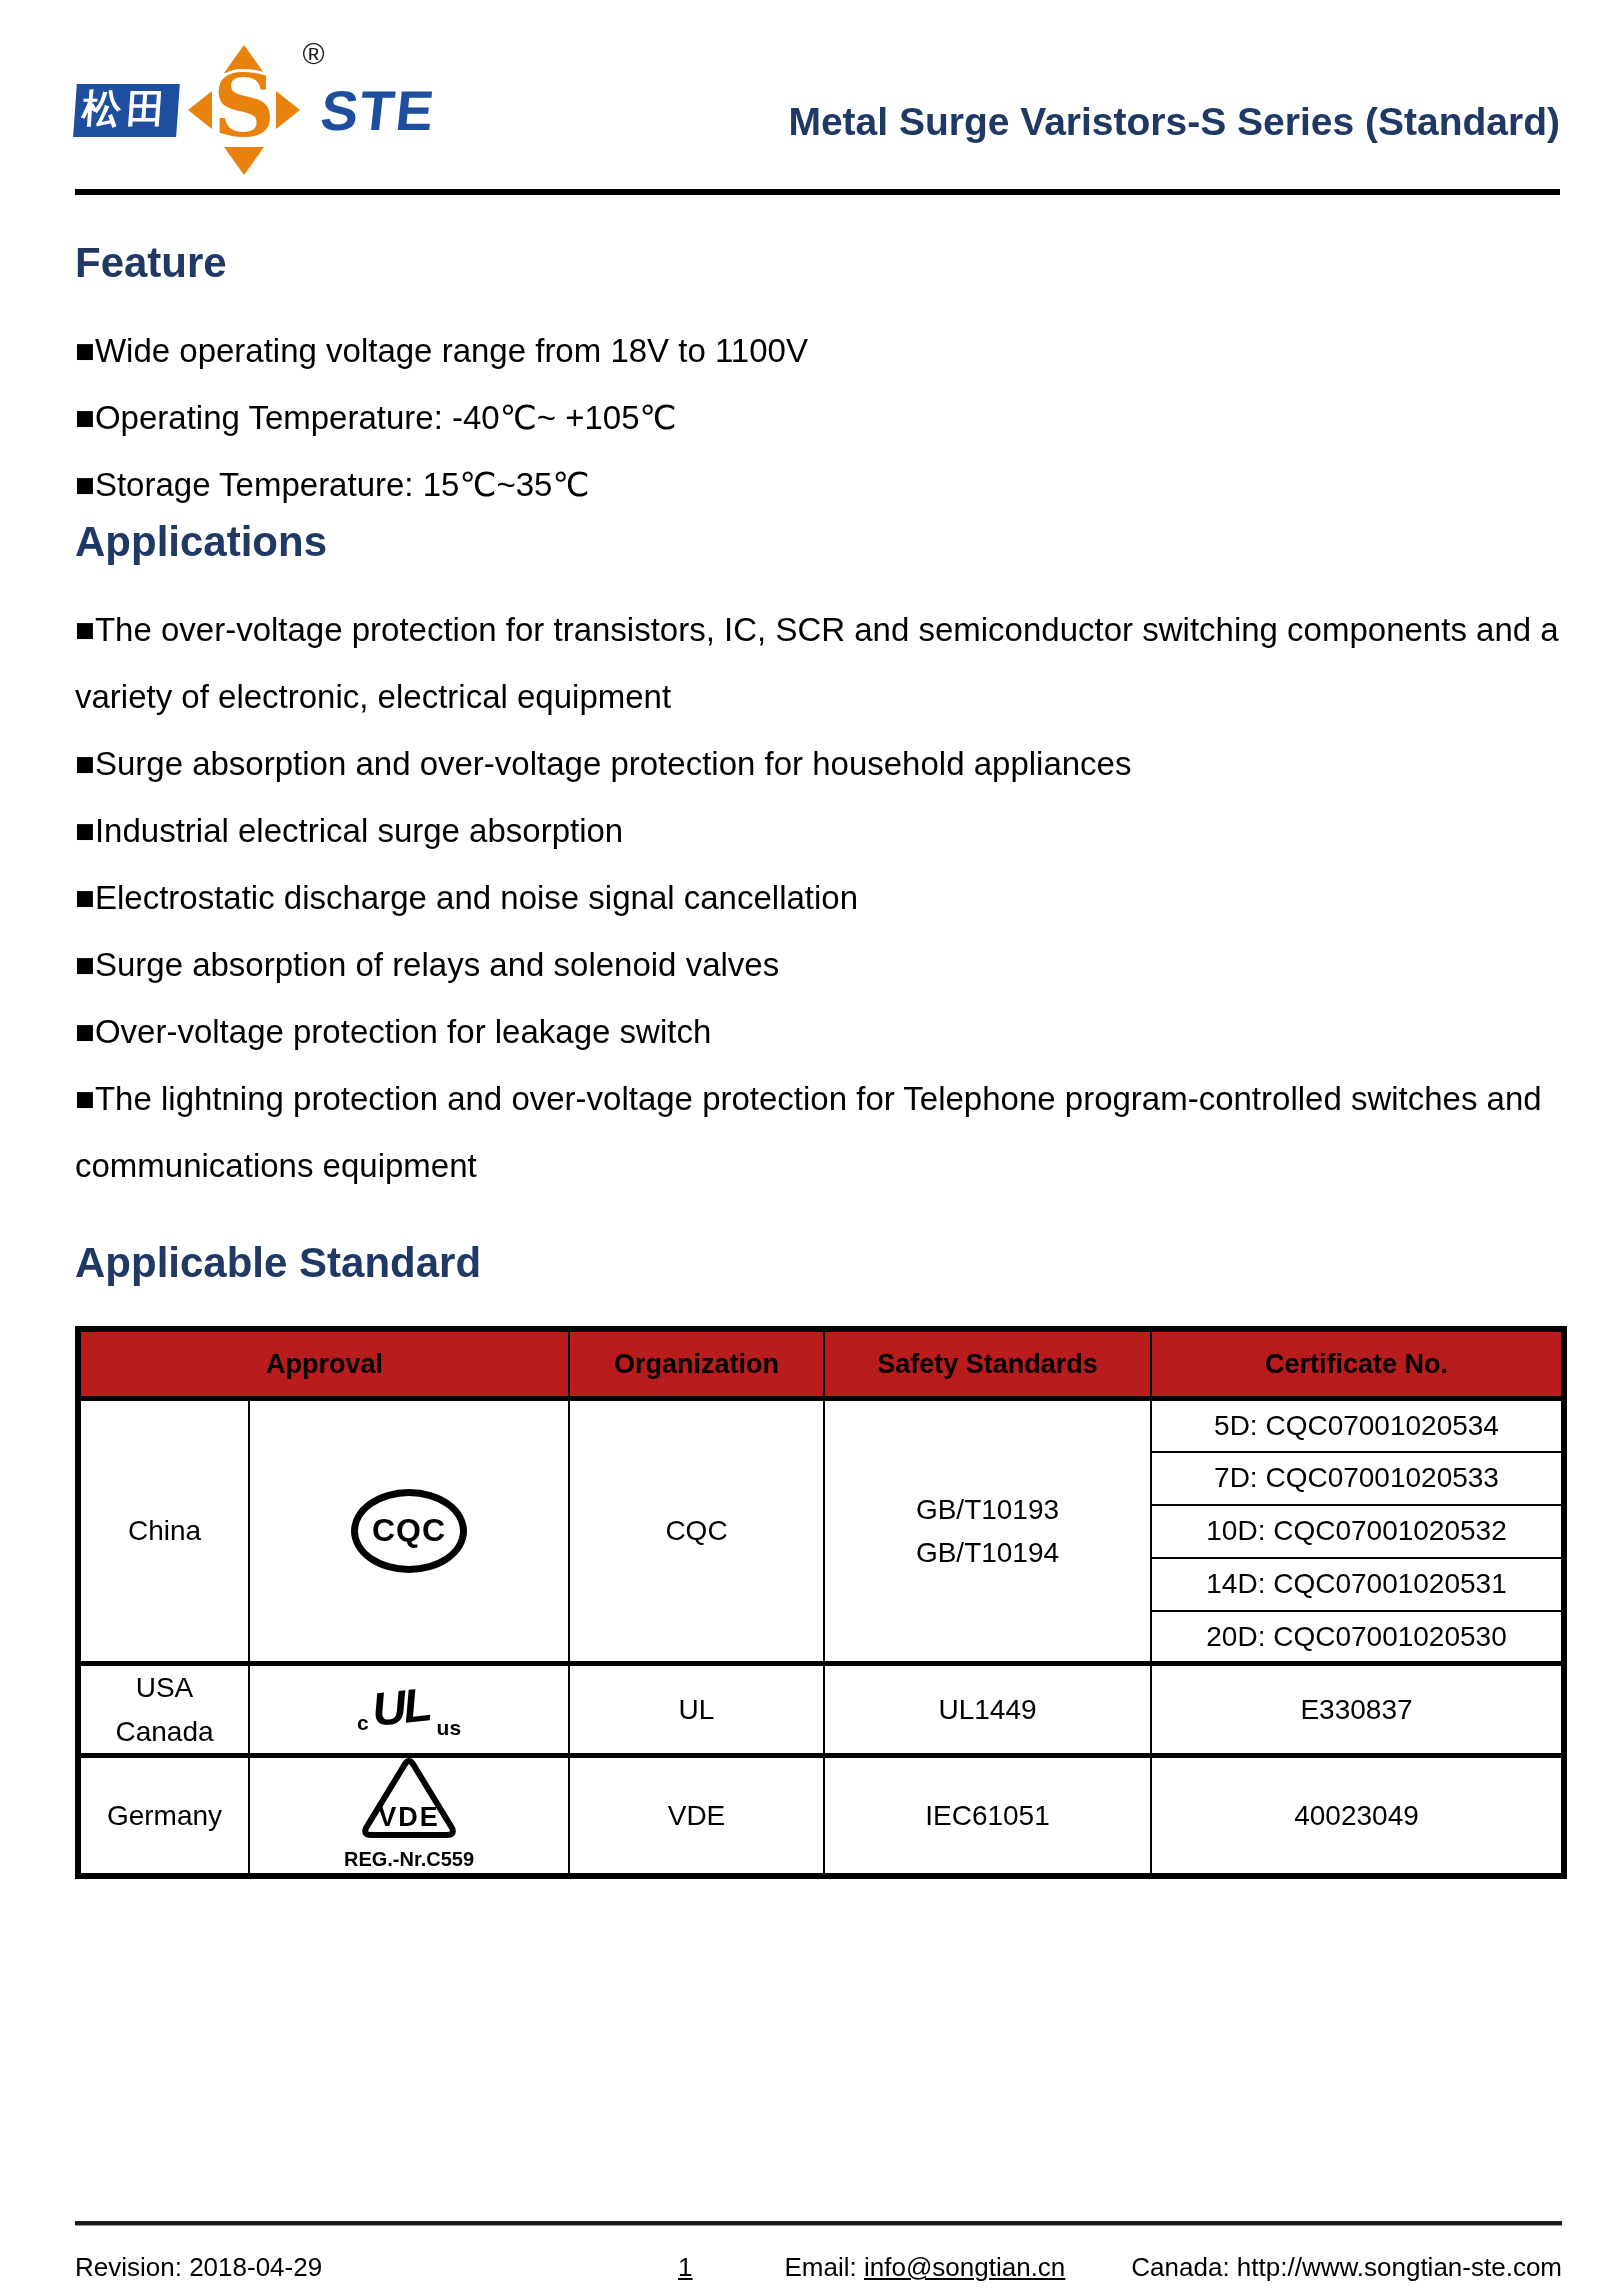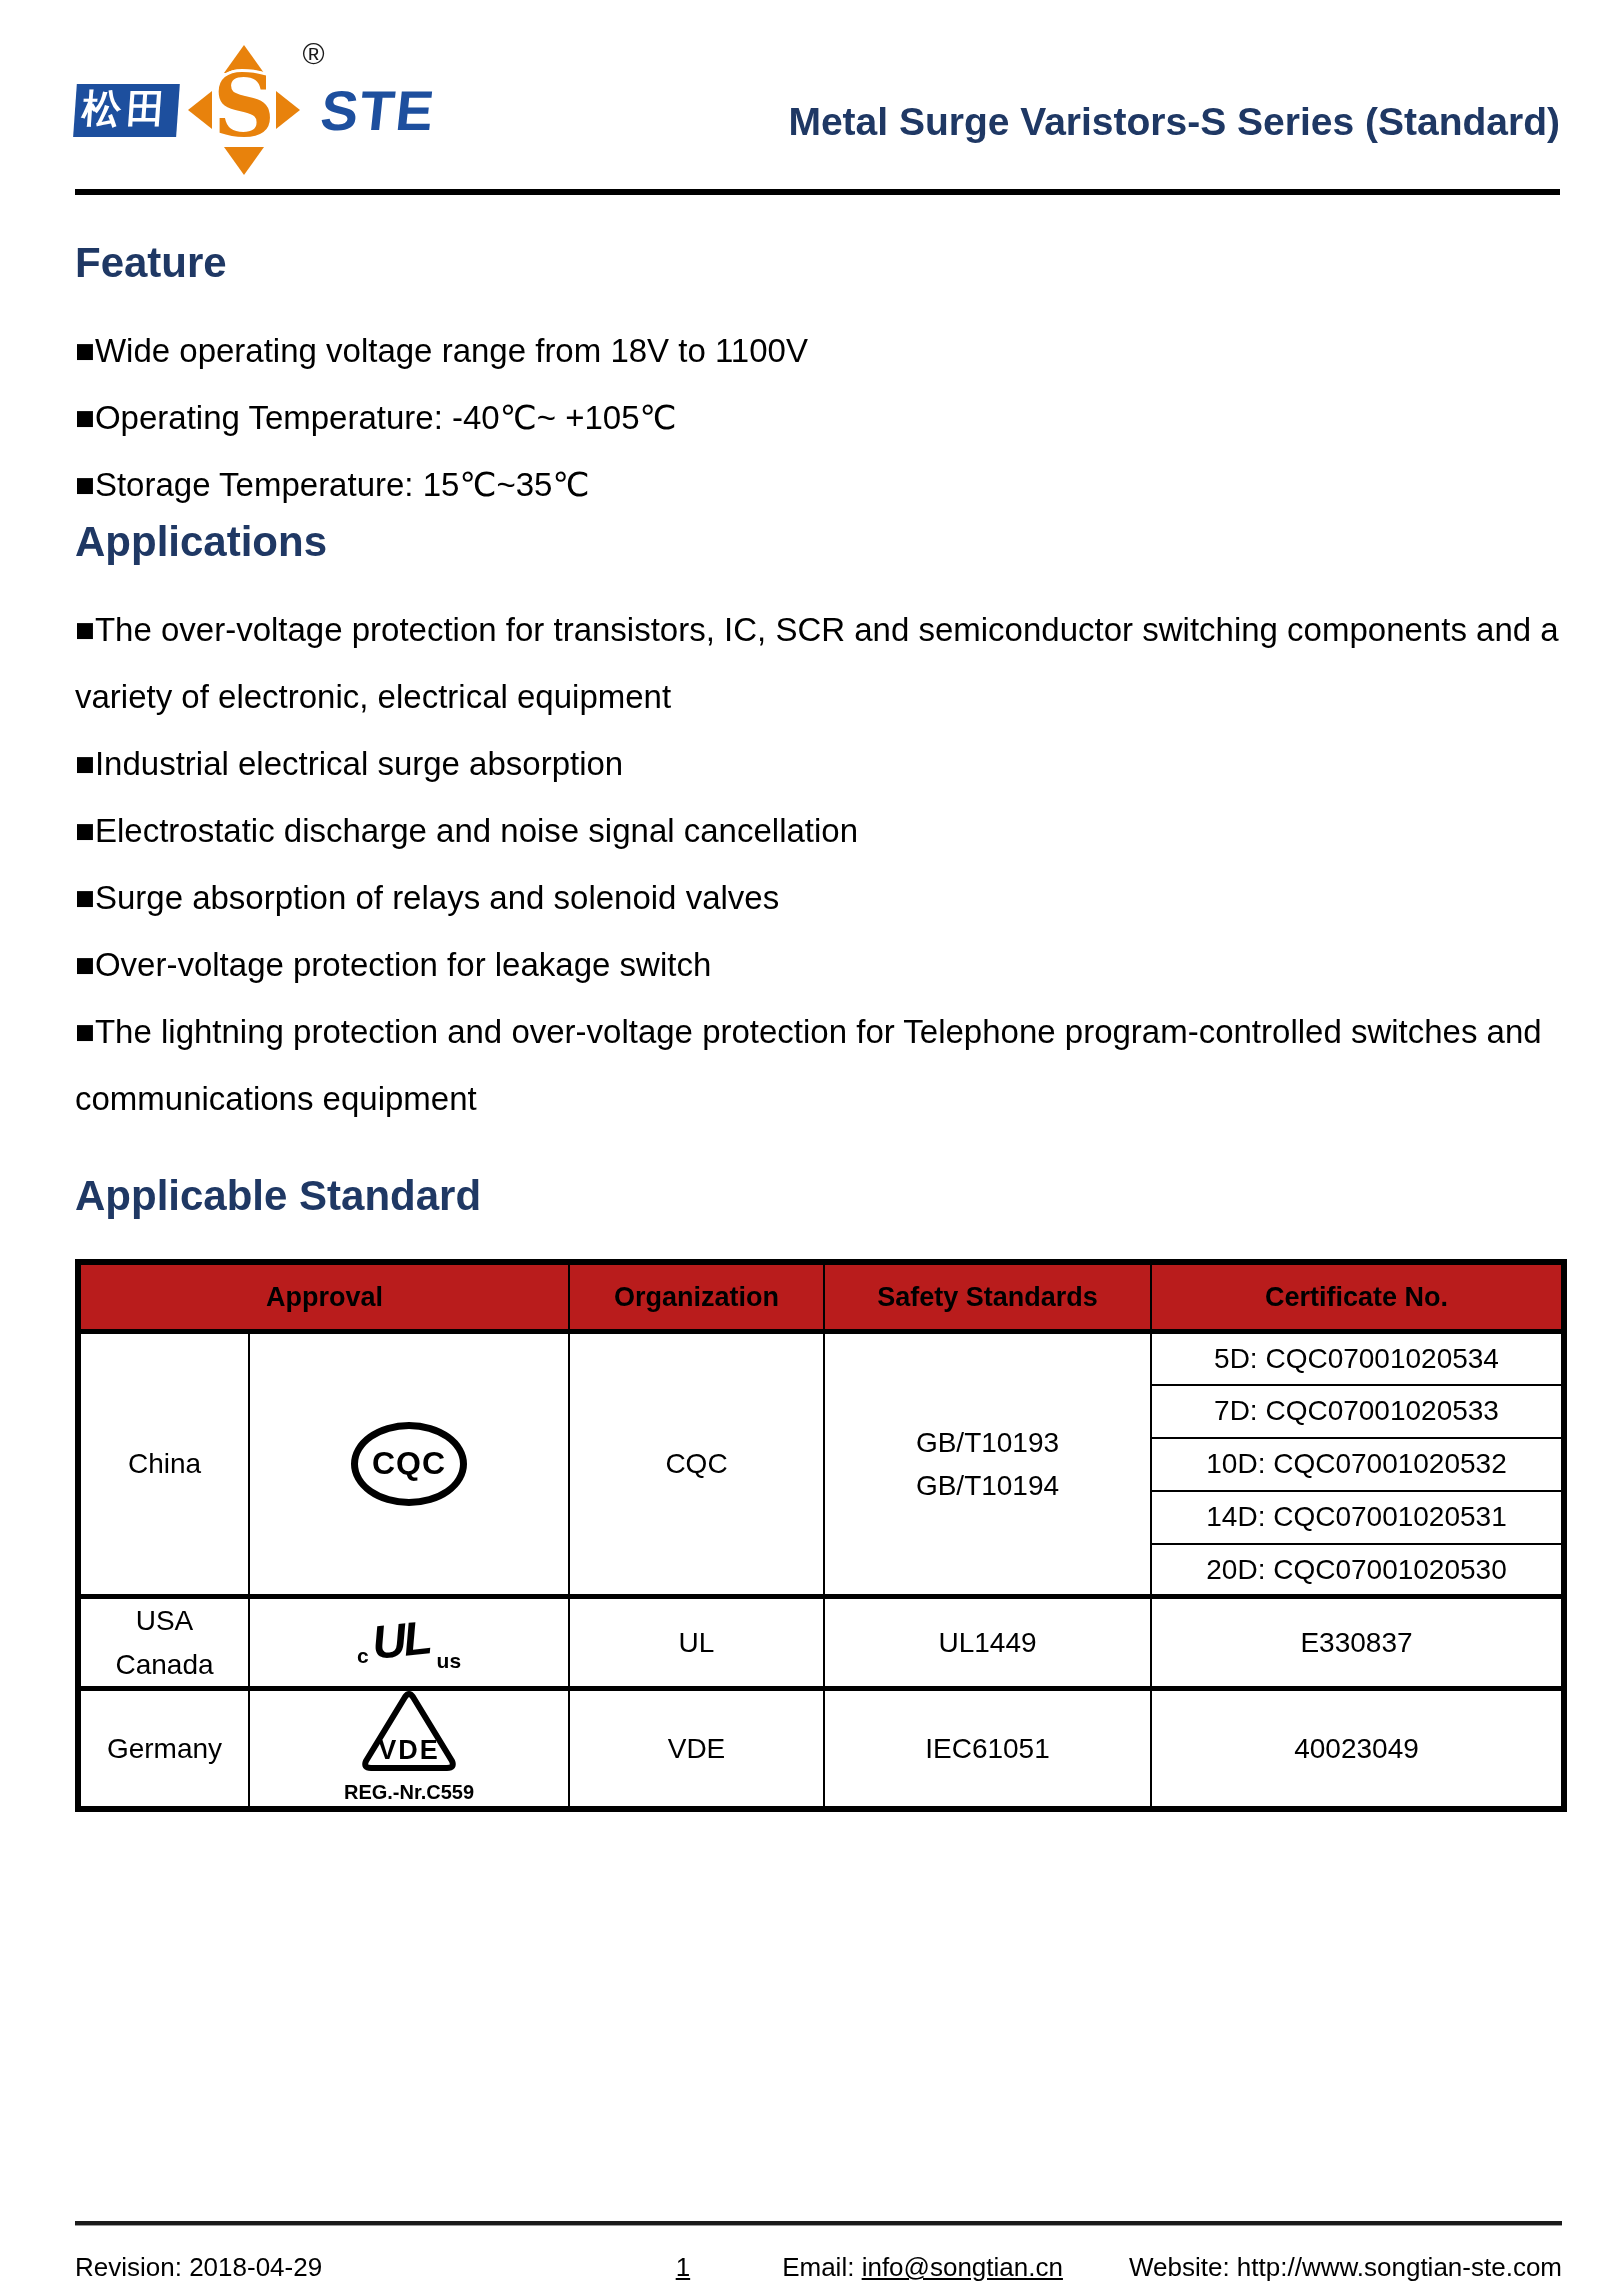--- a/index.html
+++ b/index.html
@@ -136,20 +136,21 @@
   <div class="section-heading feature-heading">Feature</div>
   <div class="body-list">
     <span class="item">■Wide operating voltage range from 18V to 1100V</span>
     <span class="item">■Operating Temperature: -40℃~ +105℃</span>
     <span class="item">■Storage Temperature: 15℃~35℃</span>
   </div>
 
   <div class="section-heading applications-heading">Applications</div>
   <div class="body-list">
     <span class="item">■The over-voltage protection for transistors, IC, SCR and semiconductor switching components and a variety of electronic, electrical equipment</span>
+    <span class="item">■Surge absorption and over-voltage protection for household appliances</span>
     <span class="item">■Industrial electrical surge absorption</span>
     <span class="item">■Electrostatic discharge and noise signal cancellation</span>
     <span class="item">■Surge absorption of relays and solenoid valves</span>
     <span class="item">■Over-voltage protection for leakage switch</span>
     <span class="item">■The lightning protection and over-voltage protection for Telephone program-controlled switches and communications equipment</span>
   </div>
 
   <div class="section-heading standard-heading">Applicable Standard</div>
 
   <table class="std-table">
@@ -230,20 +231,20 @@
   <div class="footer">
     <div class="footer-rule"></div>
     <div class="footer-row">
       <span class="footer-revision">Revision: 2018-04-29</span>
       <span class="footer-page">1</span>
       <span class="footer-email">
         <span>Email:</span>
         <a class="email-link">info@songtian.cn</a>
       </span>
       <span class="footer-website">
-        <span>Website:</span>
+        <span>Canada:</span>
         <span>http://www.songtian-ste.com</span>
       </span>
     </div>
   </div>
 
 </div>
 
 
 </body></html>

